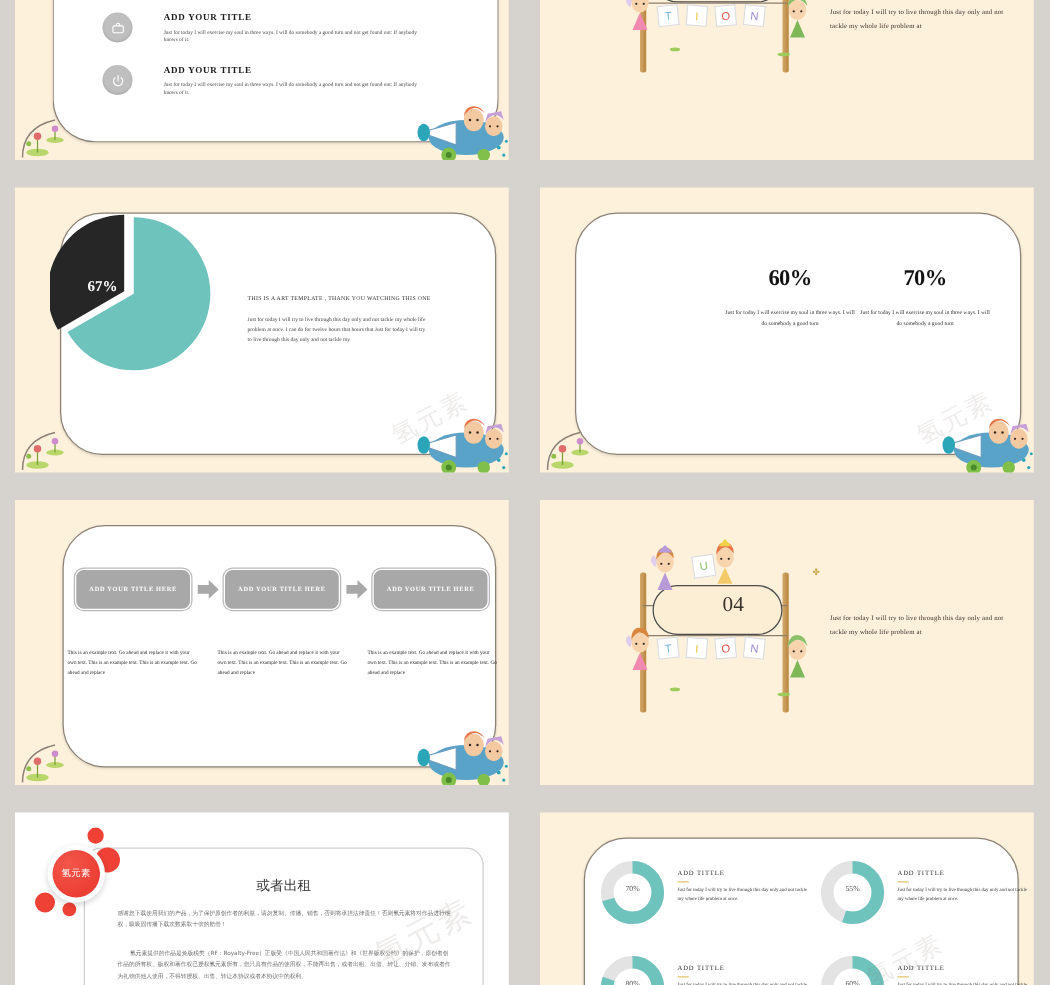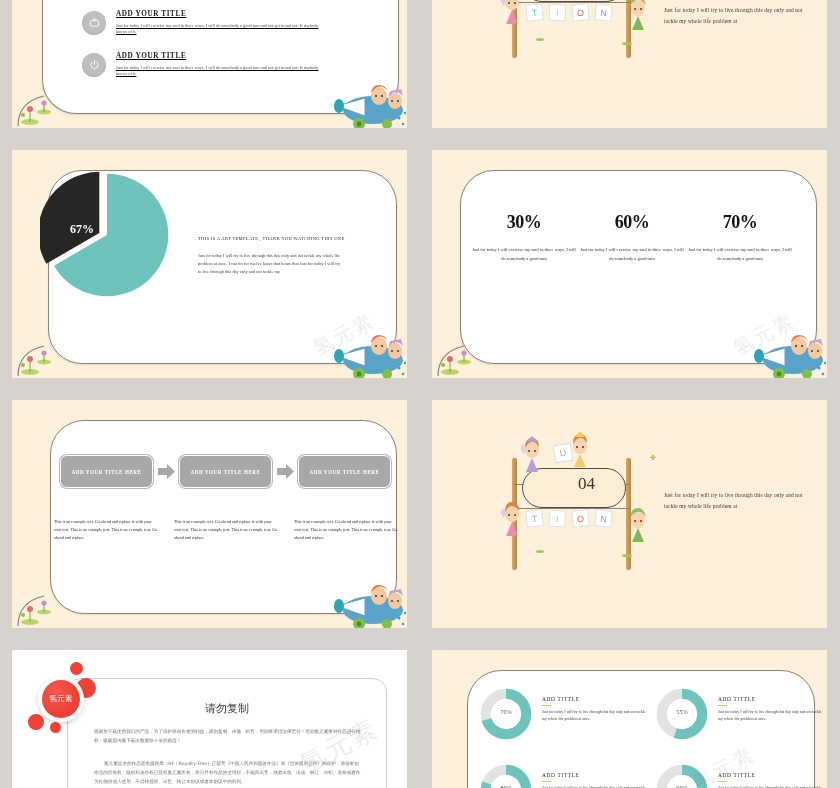--- a/index.html
+++ b/index.html
@@ -47,21 +47,21 @@
   .watermark {
     position: absolute; right: 18px; bottom: 12px;
     font-size: 26px; color: rgba(120,110,100,0.13);
     transform: rotate(-28deg); letter-spacing: 2px;
     font-family: "DejaVu Sans", sans-serif; pointer-events: none;
   }
   .watermark.sm { font-size: 20px; right: 30px; bottom: 30px;}
 
   
   .s1 .card { left: 30px; top: -58px; right: 8px; bottom: 14px; border-radius: 0 0 34px 34px; border-top: none;}
-  .iconrow { position: absolute; display: flex; gap: 10px; align-items: center; text-decoration: underline; }
+  .iconrow { position: absolute; display: flex; gap: 25px; align-items: flex-start; }
   .circ-icon {
     width: 24px; height: 24px; border-radius: 50%;
     background: #bfbfbf; flex: 0 0 auto;
     display: flex; align-items: center; justify-content: center;
     color: #fff; font-size: 11px; font-family: "DejaVu Sans", sans-serif;
     box-shadow: inset 0 -1px 2px rgba(0,0,0,0.12);
   }
   .ic-title { font-size: 7.2px; font-weight: bold; letter-spacing: 0.6px; color: #1a1a1a; margin-bottom: 5px;}
   .ic-body { font-size: 4.3px; line-height: 1.5; color: #4a4a4a; width: 212px; }
 
@@ -289,24 +289,20 @@
           <circle cx="78" cy="56" r="1.3"></circle>
           <circle cx="84" cy="52" r="1"></circle>
         </g>
     </svg>
     <div class="watermark sm">氢元素</div>
   </div>
 
   <div class="slide s4">
     <div class="card"></div>
 
-    <div class="pcol" style="left:40px;">
-      <div class="pct">30%</div>
-      <div class="txt">Just for today I will exercise my soul in three ways. I will do somebody a good turn</div>
-    </div>
     <div class="pcol" style="left:148px;">
       <div class="pct">60%</div>
       <div class="txt">Just for today I will exercise my soul in three ways. I will do somebody a good turn</div>
     </div>
     <div class="pcol" style="left:256px;">
       <div class="pct">70%</div>
       <div class="txt">Just for today I will exercise my soul in three ways. I will do somebody a good turn</div>
     </div>
 
     <svg class="flowers" viewBox="0 0 56 46">
@@ -444,21 +440,21 @@
       </svg>
       <div style="position:absolute;left:32px;top:118px;width:8px;height:3px;background:#9ecb5a;border-radius:50%;"></div>
       <div style="position:absolute;left:118px;top:122px;width:10px;height:3px;background:#9ecb5a;border-radius:50%;"></div>
       <div style="position:absolute;left:146px;top:22px;color:#c9a84a;font-size:7px;">✤</div>
     </div>
     <div class="sec-text" style="left:232px; top:90px; width:150px;">Just for today I will try to live through this day only and not tackle my whole life problem at</div>
   </div>
 
   <div class="slide white s7">
     <div class="cp-card">
-      <div class="cp-title">请勿复制</div>
+      <div class="cp-title">或者出租</div>
       <div class="cp-p1">感谢您下载使用我们的产品，为了保护原创作者的利益，请勿复制、传播、销售，否则将承担法律责任！否则氢元素将对作品进行维权，吸吸固传播下载次数索取十倍的赔偿！</div>
       <div class="cp-p2">氢元素提供的作品是免版税类（RF：Royalty-Free）正版受《中国人民共和国著作法》和《世界版权公约》的保护，原创者创作品的所有权、版权和著作权已授权氢元素所有，您只具有作品的使用权，不能再出售，或者出租、出借、转让、分销、发布或者作为礼物供他人使用，不得转授权、出售、转让本协议或者本协议中的权利。</div>
     </div>
     <div class="logo-wrap">
       <div class="bub" style="left:46px;top:2px;width:13px;height:13px;"></div>
       <div class="bub" style="left:52px;top:18px;width:20px;height:20px;"></div>
       <div class="bub" style="left:4px;top:54px;width:16px;height:16px;"></div>
       <div class="bub" style="left:26px;top:62px;width:11px;height:11px;"></div>
       <div class="logo-main">
         <div class="logo-core">氢元素</div>

